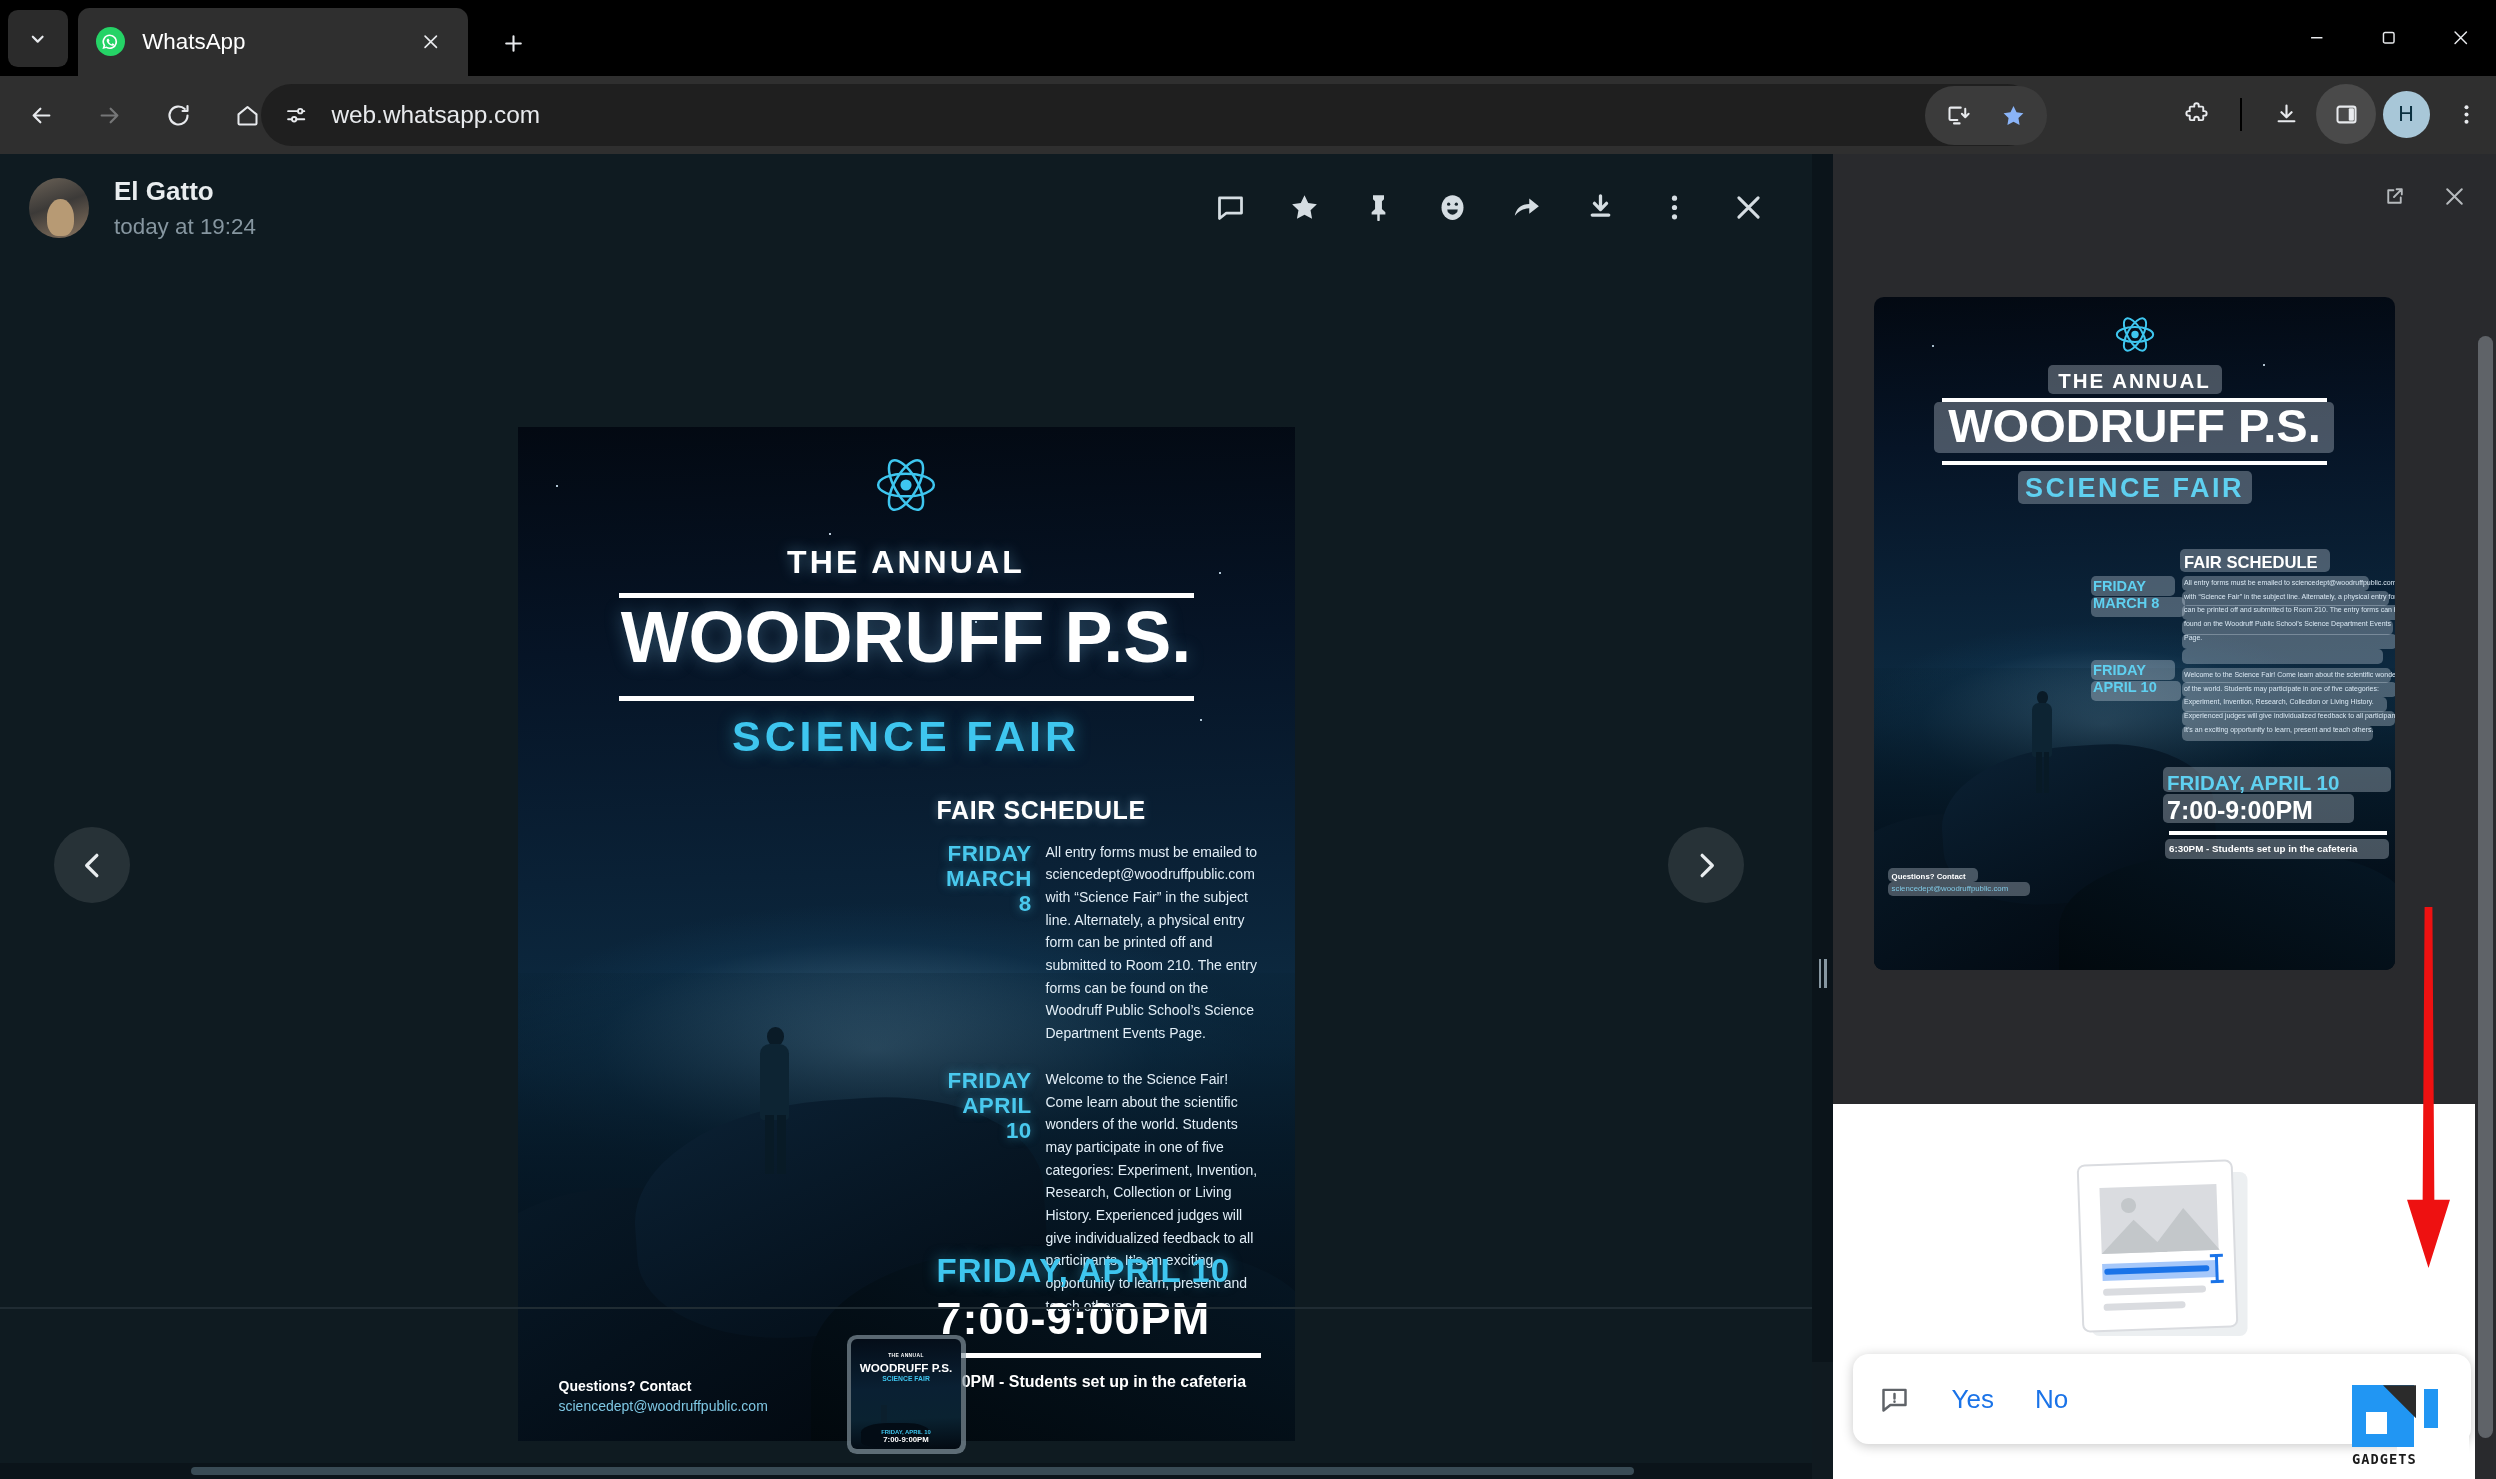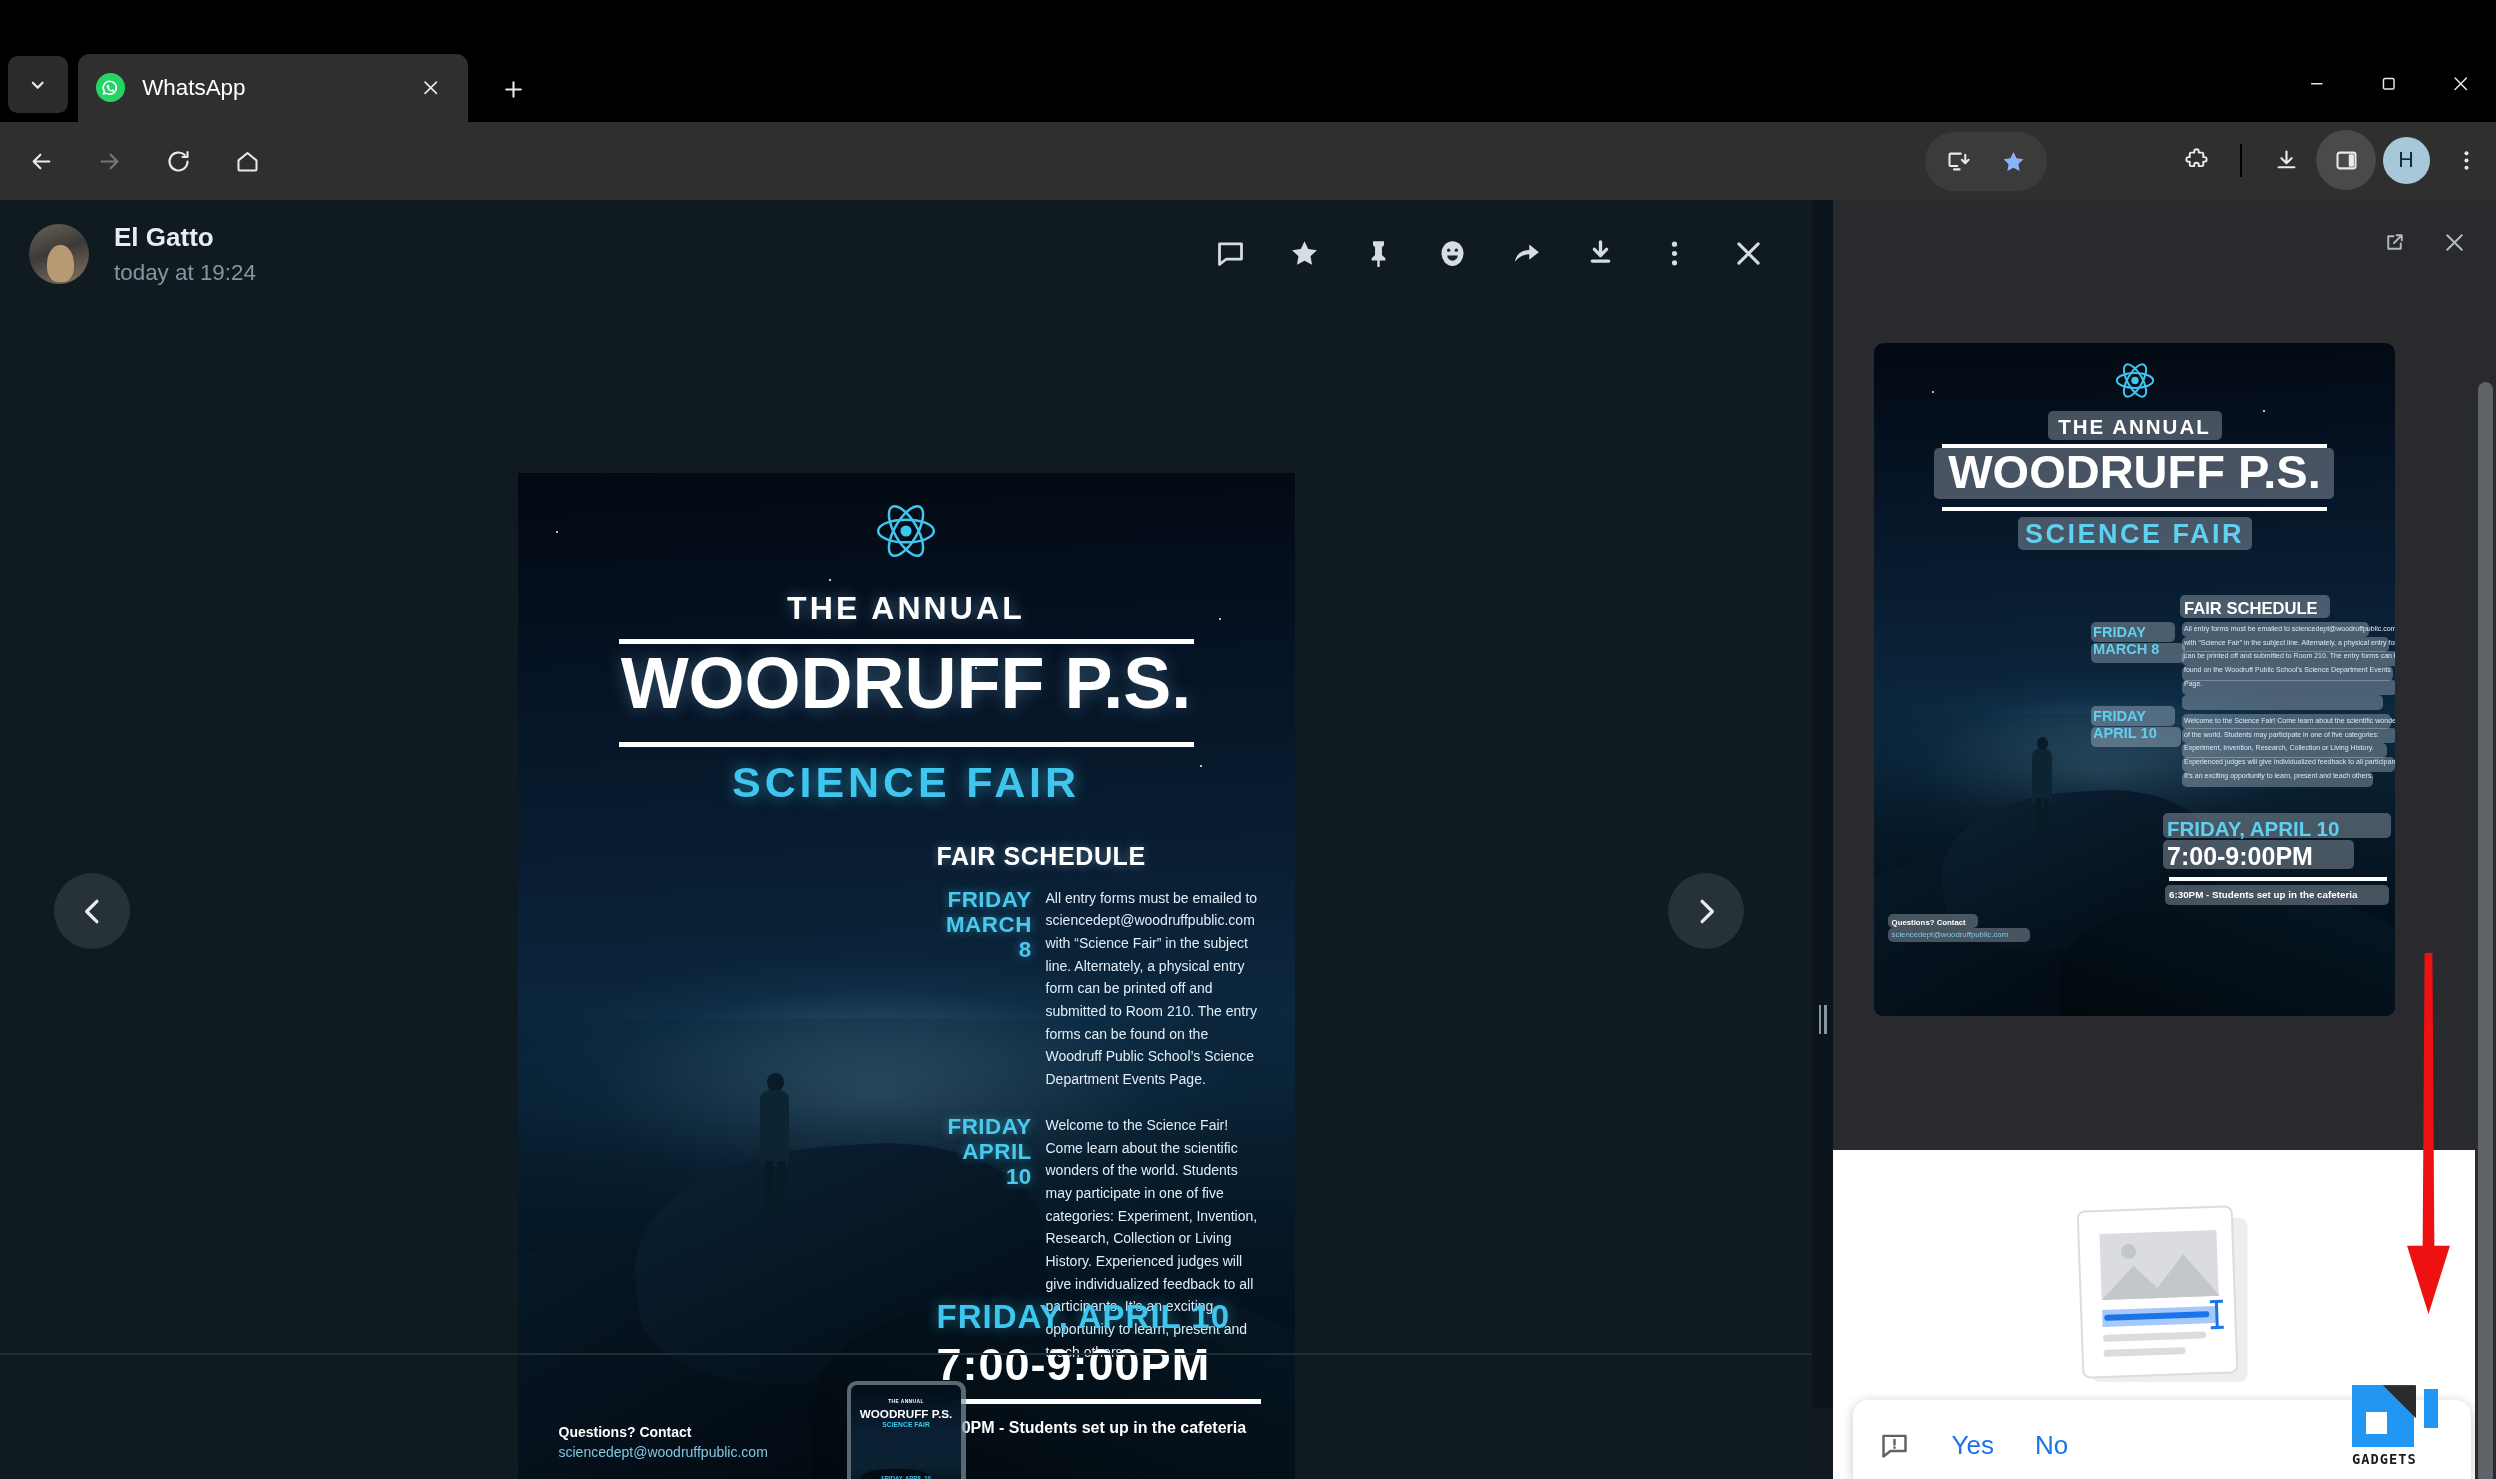--- a/index.html
+++ b/index.html
@@ -1,20 +1,20 @@
 <!DOCTYPE html>
 <html><head>
 <meta charset="utf-8">
 <style>
   * { margin:0; padding:0; box-sizing:border-box; }
   html,body { width:2497px; height:1479px; overflow:hidden; background:#000; }
   body { font-family:"Liberation Sans", sans-serif; color:#e8eaed; }
 
   
-  #browser { position:absolute; inset:0; background:#000000;margin-top:46px; }
+  #browser { position:absolute; inset:0; background:#000000; }
 
   #tabstrip { position:absolute; left:0; top:0; width:2497px; height:76px; background:#000000; }
   #tab-search-btn { position:absolute; left:7.8px; top:9.8px; width:60px; height:57px; border-radius:9.8px;
       background:#2b2b2b; display:flex; align-items:center; justify-content:center; }
   #tab-search-btn svg { width:23.4px; height:23.4px; }
 
   .tab { position:absolute; left:78px; top:7.8px; width:390px; height:68px;
       background:#2f2f2f; border-radius:11.7px 11.7px 0 0; display:flex; align-items:center; padding:0 17.6px; }
   .tab-fav { width:29px; height:29px; border-radius:50%; background:#25d366; position:relative;
       display:flex; align-items:center; justify-content:center; flex:none; }
@@ -391,20 +391,30 @@
           <path d="M20 3.6V8h-4.4" fill="none" stroke="#e8eaed" stroke-width="1.9" stroke-linecap="round" stroke-linejoin="round"></path>
         </svg>
     </div>
     <div class="nav-btn">
       <svg viewBox="0 0 24 24">
           <path d="M4 11l8-6.5 8 6.5v8a1 1 0 01-1 1H5a1 1 0 01-1-1z" fill="none" stroke="#e8eaed" stroke-width="1.8" stroke-linejoin="round"></path>
         </svg>
     </div>
   </div>
 
+  <div id="omnibox">
+    <span id="site-info">
+      <svg viewBox="0 0 24 24">
+        <path d="M4 8h10M18 8h2M4 16h4M12 16h8" stroke="#e8eaed" stroke-width="1.8" stroke-linecap="round"></path>
+        <circle cx="16" cy="8" r="2.2" fill="none" stroke="#e8eaed" stroke-width="1.8"></circle>
+        <circle cx="10" cy="16" r="2.2" fill="none" stroke="#e8eaed" stroke-width="1.8"></circle>
+      </svg>
+    </span>
+    <span id="url-text">web.whatsapp.com</span>
+  </div>
 
   <div id="omni-right">
     <span class="oi">
       <svg viewBox="0 0 24 24">
         <path d="M14 5H5a1 1 0 00-1 1v9a1 1 0 001 1h6" fill="none" stroke="#e8eaed" stroke-width="1.8" stroke-linecap="round"></path>
         <path d="M8 19h5" stroke="#e8eaed" stroke-width="1.8" stroke-linecap="round"></path>
         <path d="M18 6v7M15 10.5l3 3 3-3" fill="none" stroke="#e8eaed" stroke-width="1.8" stroke-linecap="round" stroke-linejoin="round"></path>
       </svg>
     </span>
     <span class="oi">

